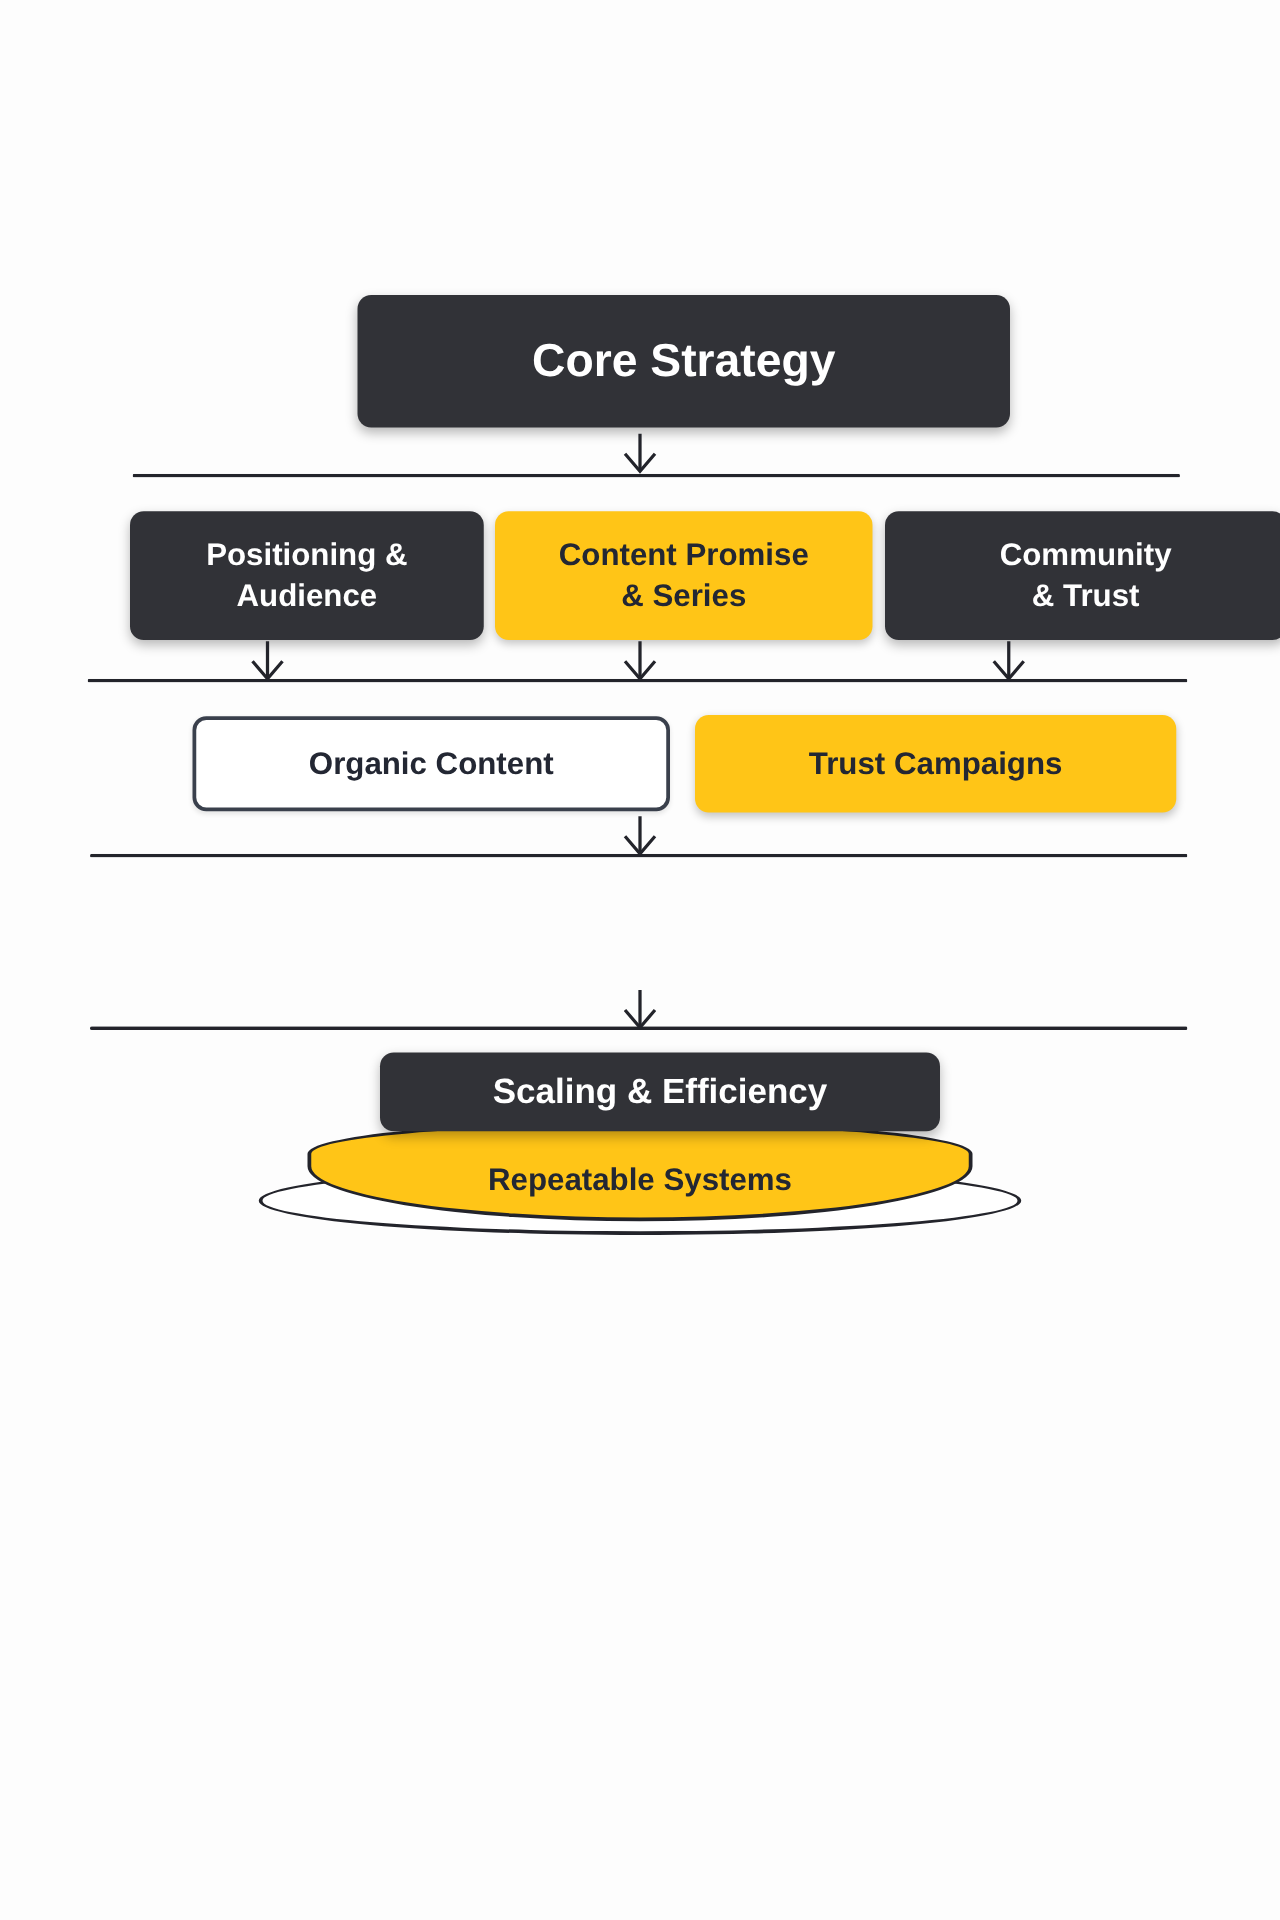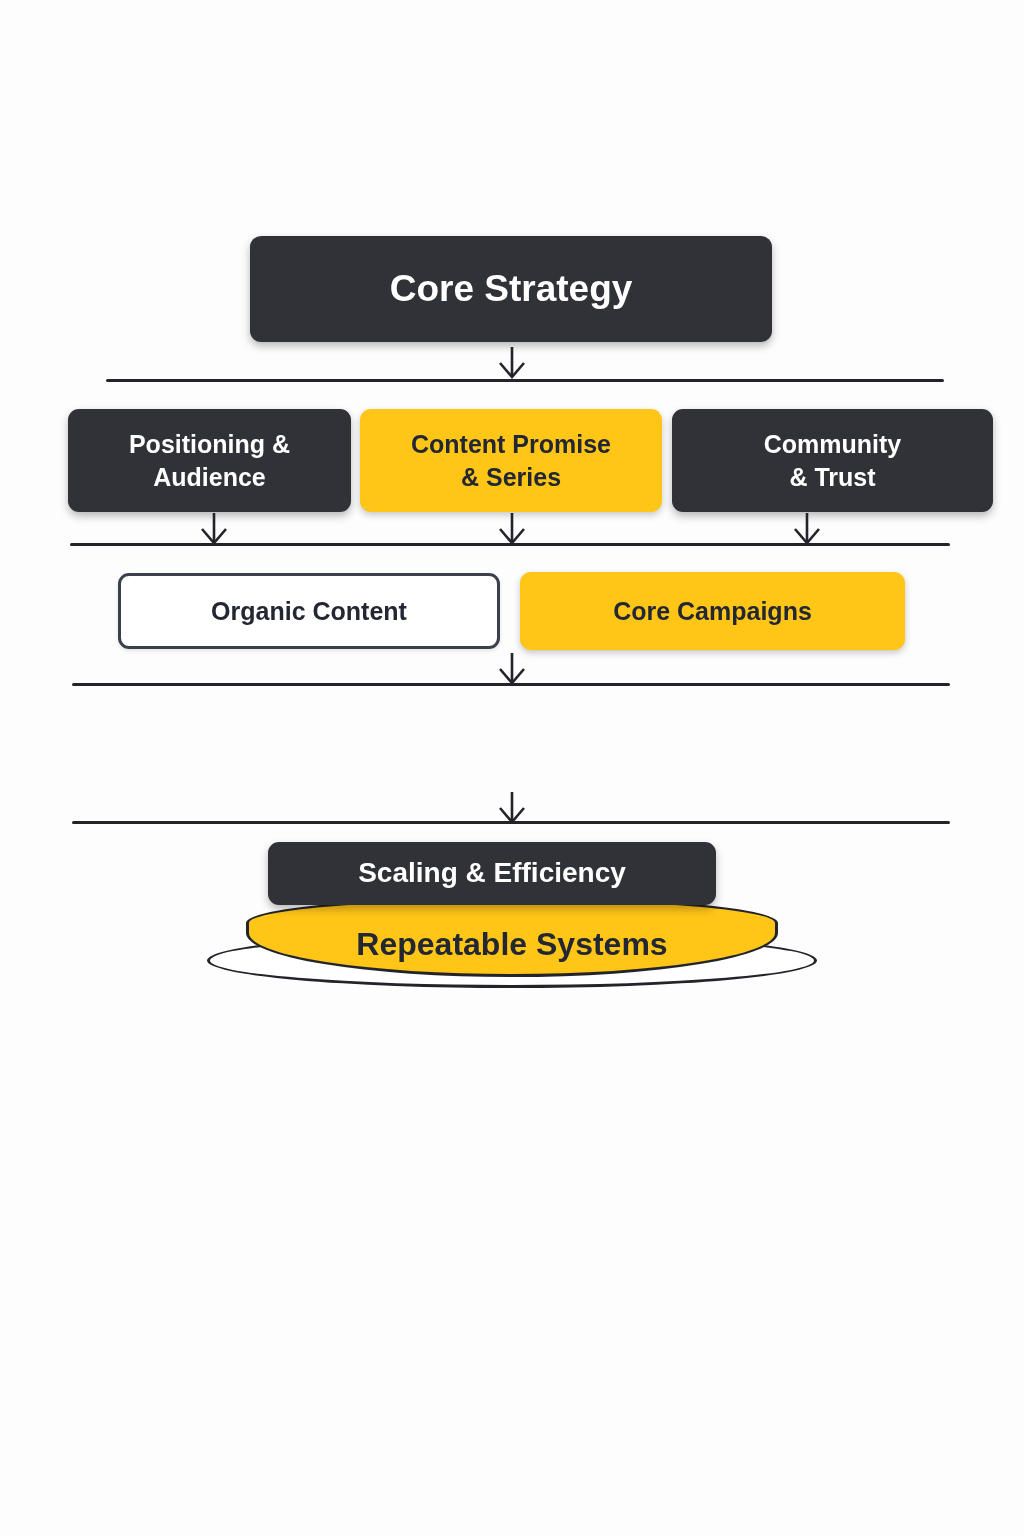--- a/index.html
+++ b/index.html
@@ -6,20 +6,21 @@
   .canvas {
     position:relative; width:1024px; height:1536px; margin:0 auto;
     background:#fdfdfd;
     font-family:"Liberation Sans", sans-serif;
     overflow:hidden;
   }
   .box {
     position:absolute; display:flex; align-items:center; justify-content:center;
     text-align:center; font-weight:bold; border-radius:11px; box-sizing:border-box;
     line-height:1.32;
+    margin-left:36px;
   }
   .dark   { background:#313237; color:#ffffff; box-shadow:0 4px 9px rgba(0,0,0,.28); }
   .yellow { background:#FFC517; color:#232733; box-shadow:0 3px 7px rgba(0,0,0,.22); }
   .outline{ background:#ffffff; border:3px solid #3A404C; color:#232733; box-shadow:0 2px 4px rgba(0,0,0,.10); }
   .hline  { position:absolute; height:0; border-top:3px solid #23242B; border-radius:2px; }
   .arrow  { position:absolute; width:38px; height:36px; }
   .arrow svg { display:block; width:100%; height:100%; }
 
   .core      { left:250px; top:236px; width:522px; height:106px; font-size:37px; }
   .pillar    { top:409px; height:103px; font-size:25px; }
@@ -36,21 +37,21 @@
     position:absolute; left:207px; top:933px; width:610px; height:55px;
     background:#ffffff; border:3px solid #23242B; border-radius:50%;
     box-sizing:border-box; z-index:1;
   }
   .pedestal {
     position:absolute; left:246px; top:897px; width:532px; height:80px;
     background:#FFC517; border:3px solid #23242B;
     border-radius:50% 50% 50% 50% / 26px 26px 44px 44px;
     box-sizing:border-box; z-index:2;
     display:flex; align-items:center; justify-content:center;
-    padding-top:14px; font-weight:bold; font-size:32px; color:#232733;
+    padding-top:14px; font-weight:bold; font-size:25px; color:#232733;
   }
 </style>
 </head>
 <body>
 
 <div class="canvas">
 
   <div class="box dark core">
     <span>Core Strategy</span>
   </div>
@@ -107,21 +108,21 @@
       <polyline points="7,17 19,31 31,17"></polyline>
     </g>
       </svg>
   </div>
   <div class="hline" style="left:70px; top:543px; width:880px;"></div>
 
   <div class="box outline channel channel-0">
     <span>Organic Content</span>
   </div>
   <div class="box yellow channel channel-1">
-    <span>Core Campaigns</span>
+    <span>Trust Campaigns</span>
   </div>
 
   <div class="arrow" style="left:493px; top:652px;">
     <svg viewBox="0 0 38 36">
         <g fill="none" stroke="#23242B" stroke-width="2.6">
       <line x1="19" y1="1" x2="19" y2="30"></line>
       <polyline points="7,17 19,31 31,17"></polyline>
     </g>
       </svg>
   </div>

